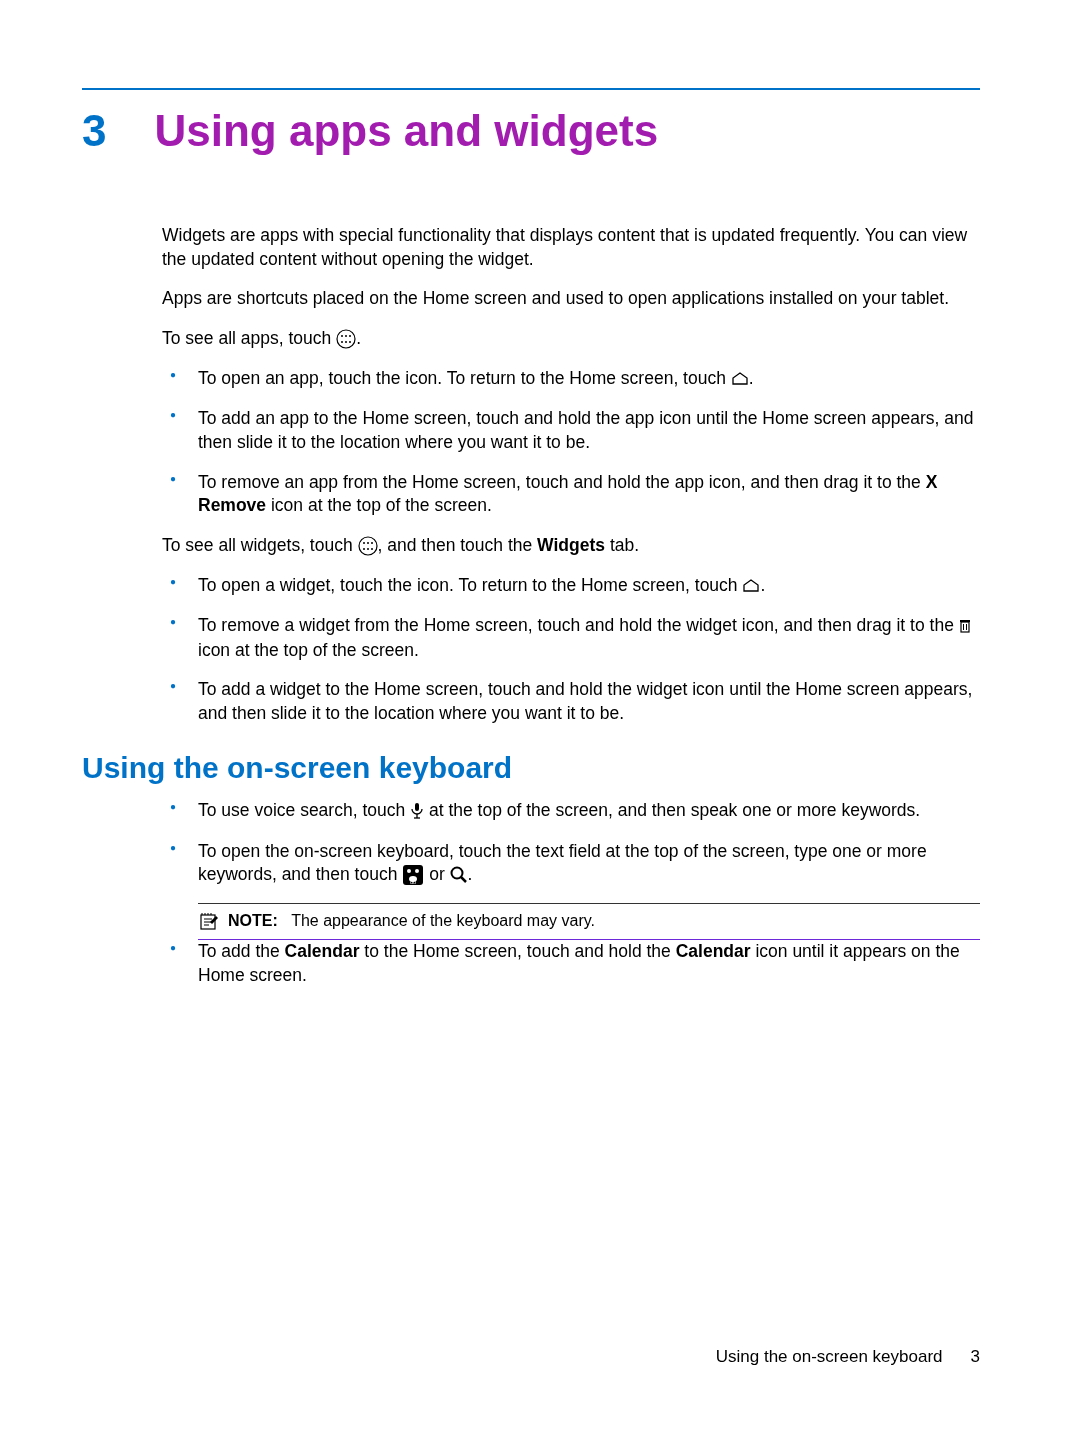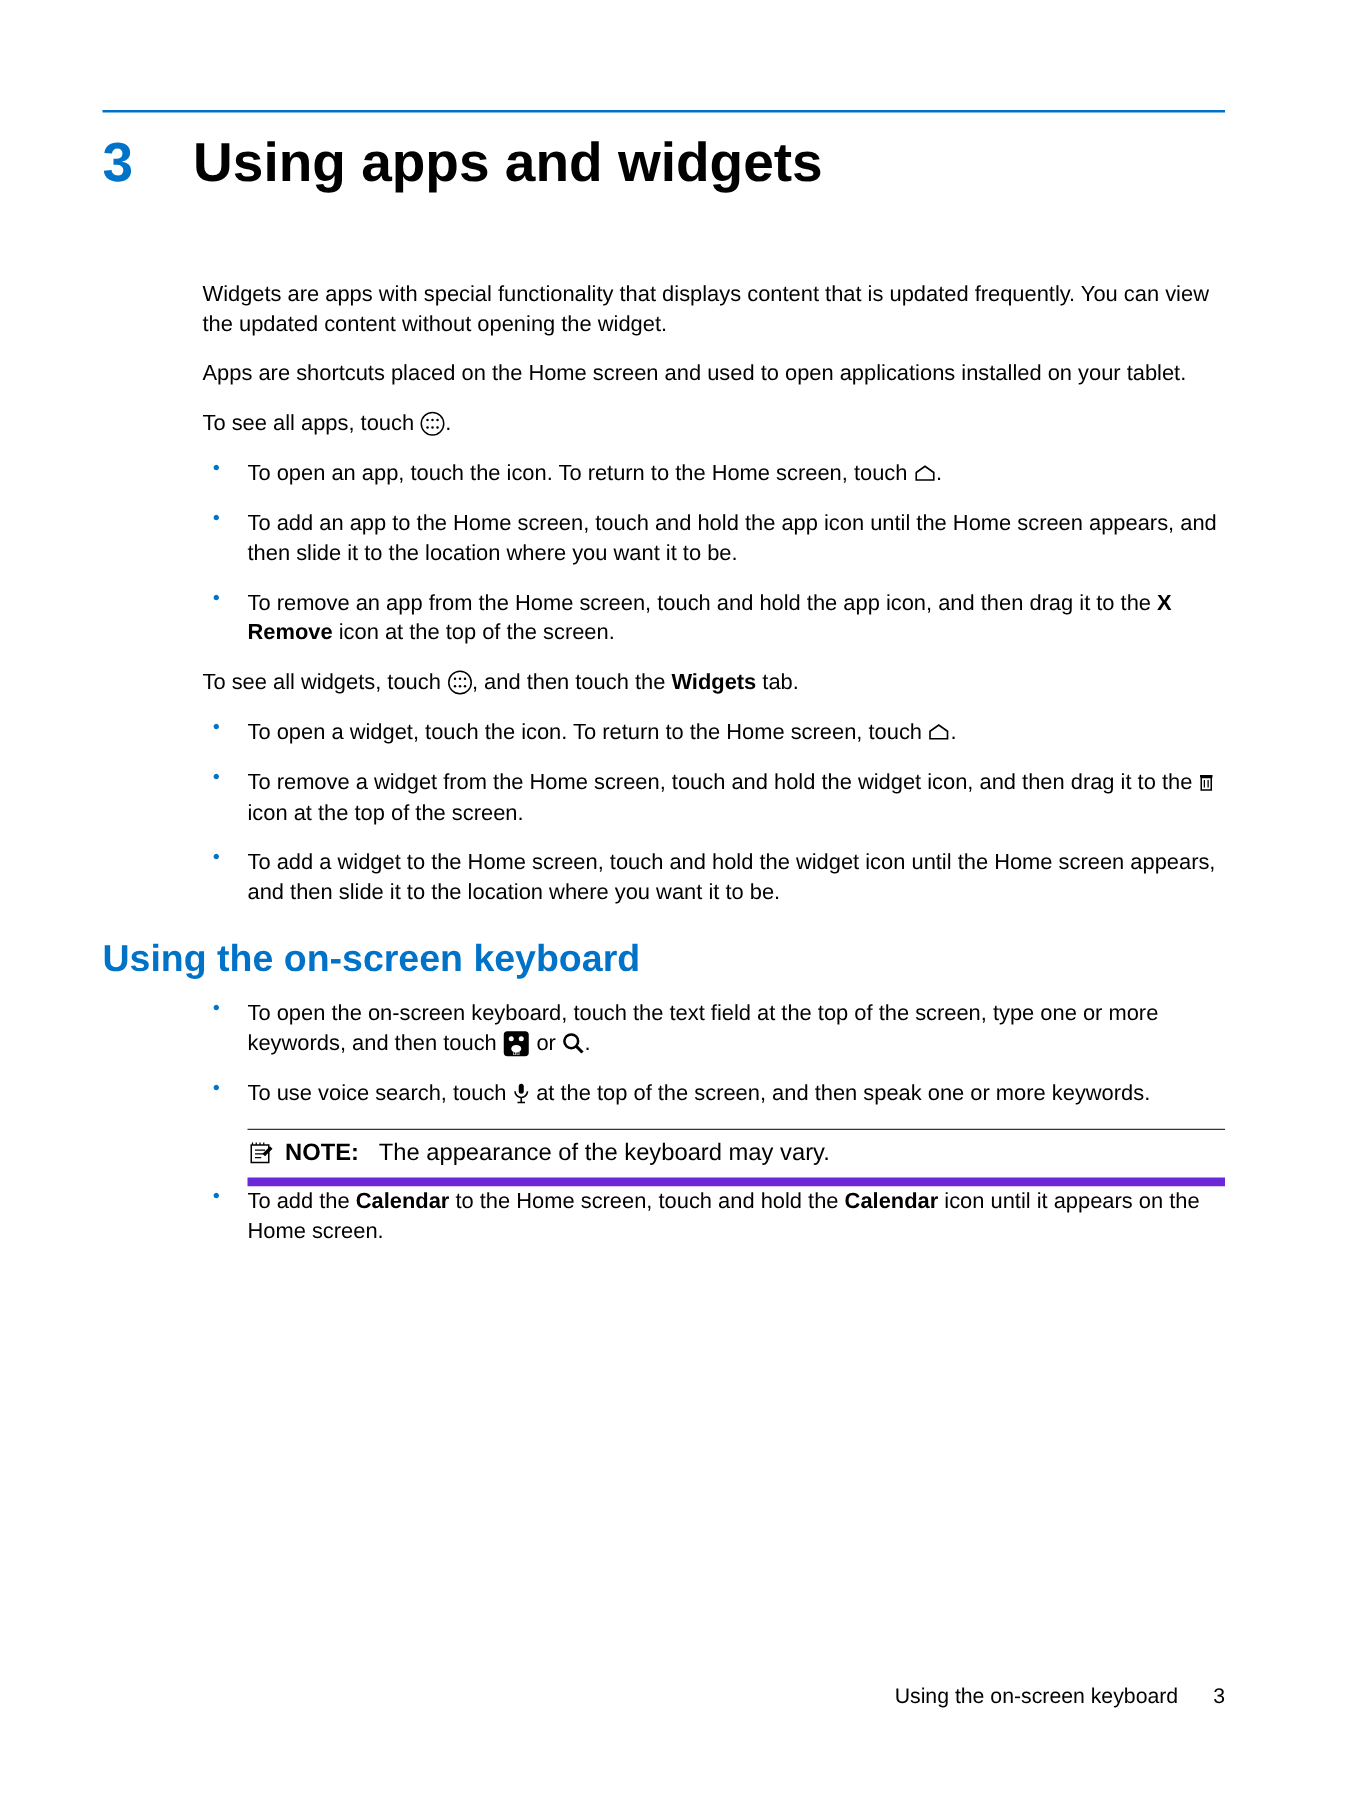--- a/index.html
+++ b/index.html
@@ -28,21 +28,21 @@
   }
   .chapter-num {
     font-size: 44px;
     font-weight: bold;
     color: #0073c8;
     line-height: 1;
   }
   .chapter-title {
     font-size: 44px;
     font-weight: bold;
-    color: #000000;
+    color: #a21caf;
     line-height: 1.05;
   }
   .body-block {
     margin-left: 80px;
     font-size: 17.5px;
     line-height: 1.35;
   }
   .para {
     margin: 0 0 16px 0;
   }
@@ -71,27 +71,27 @@
     margin: 26px 0 14px 0;
   }
   .icon {
     display: inline-block;
     vertical-align: middle;
     position: relative;
     top: -1px;
   }
   .note-box {
     border-top: 1px solid #333;
-    border-bottom: 7px solid #6d28d9;
+    border-bottom: 1px solid #6d28d9;
     margin: 8px 0 0 36px;
     padding: 6px 0 6px 0;
     display: flex;
     align-items: flex-start;
     gap: 8px;
-    font-size: 19px;
+    font-size: 16px;
   }
   .note-label {
     font-weight: bold;
   }
   .bold { font-weight: bold; }
   .footer {
     position: absolute;
     bottom: 70px;
     right: 100px;
     font-size: 17px;
@@ -184,48 +184,48 @@
       </li>
       <li>To add a widget to the Home screen, touch and hold the widget icon until the Home screen appears, and then slide it to the location where you want it to be.</li>
     </ul>
   </div>
 
   <div class="sub-heading">Using the on-screen keyboard</div>
 
   <div class="body-block">
     <ul class="bullets">
       <li>
+        <span>To use voice search, touch </span>
+        <span class="icon">
+          <svg width="14" height="18" viewBox="0 0 14 18">
+              <rect x="5" y="1" width="4" height="8" rx="2" fill="#000"></rect>
+              <path d="M2 7 A5 5 0 0 0 12 7" fill="none" stroke="#000" stroke-width="1.3"></path>
+              <line x1="7" y1="12" x2="7" y2="16" stroke="#000" stroke-width="1.3"></line>
+              <line x1="4" y1="16" x2="10" y2="16" stroke="#000" stroke-width="1.3"></line>
+            </svg>
+        </span>
+        <span> at the top of the screen, and then speak one or more keywords.</span>
+      </li>
+      <li>
         <span>To open the on-screen keyboard, touch the text field at the top of the screen, type one or more keywords, and then touch </span>
         <span class="icon">
           <svg width="22" height="22" viewBox="0 0 22 22">
               <rect x="1" y="1" width="20" height="20" rx="3" fill="#000"></rect>
               <circle cx="7" cy="7" r="2" fill="#fff"></circle>
               <circle cx="15" cy="7" r="2" fill="#fff"></circle>
               <ellipse cx="11" cy="15" rx="4" ry="3" fill="#fff"></ellipse>
               <text x="11" y="20" font-size="5" fill="#fff" text-anchor="middle">du</text>
             </svg>
         </span><span> or </span>
         <span class="icon">
           <svg width="18" height="18" viewBox="0 0 18 18">
               <circle cx="7" cy="7" r="5.5" fill="none" stroke="#000" stroke-width="2"></circle>
               <line x1="11" y1="11" x2="16" y2="16" stroke="#000" stroke-width="2.5"></line>
             </svg>
         </span><span>.</span>
-      </li>
-      <li>
-        <span>To use voice search, touch </span>
-        <span class="icon">
-          <svg width="14" height="18" viewBox="0 0 14 18">
-              <rect x="5" y="1" width="4" height="8" rx="2" fill="#000"></rect>
-              <path d="M2 7 A5 5 0 0 0 12 7" fill="none" stroke="#000" stroke-width="1.3"></path>
-              <line x1="7" y1="12" x2="7" y2="16" stroke="#000" stroke-width="1.3"></line>
-              <line x1="4" y1="16" x2="10" y2="16" stroke="#000" stroke-width="1.3"></line>
-            </svg>
-        </span>
-        <span> at the top of the screen, and then speak one or more keywords.</span>
       </li>
     </ul>
 
     <div class="note-box">
       <span class="icon">
         <svg width="22" height="22" viewBox="0 0 22 22">
             <rect x="3" y="5" width="14" height="14" fill="none" stroke="#000" stroke-width="1.2"></rect>
             <line x1="6" y1="9" x2="14" y2="9" stroke="#000" stroke-width="1"></line>
             <line x1="6" y1="12" x2="14" y2="12" stroke="#000" stroke-width="1"></line>
             <line x1="6" y1="15" x2="11" y2="15" stroke="#000" stroke-width="1"></line>

